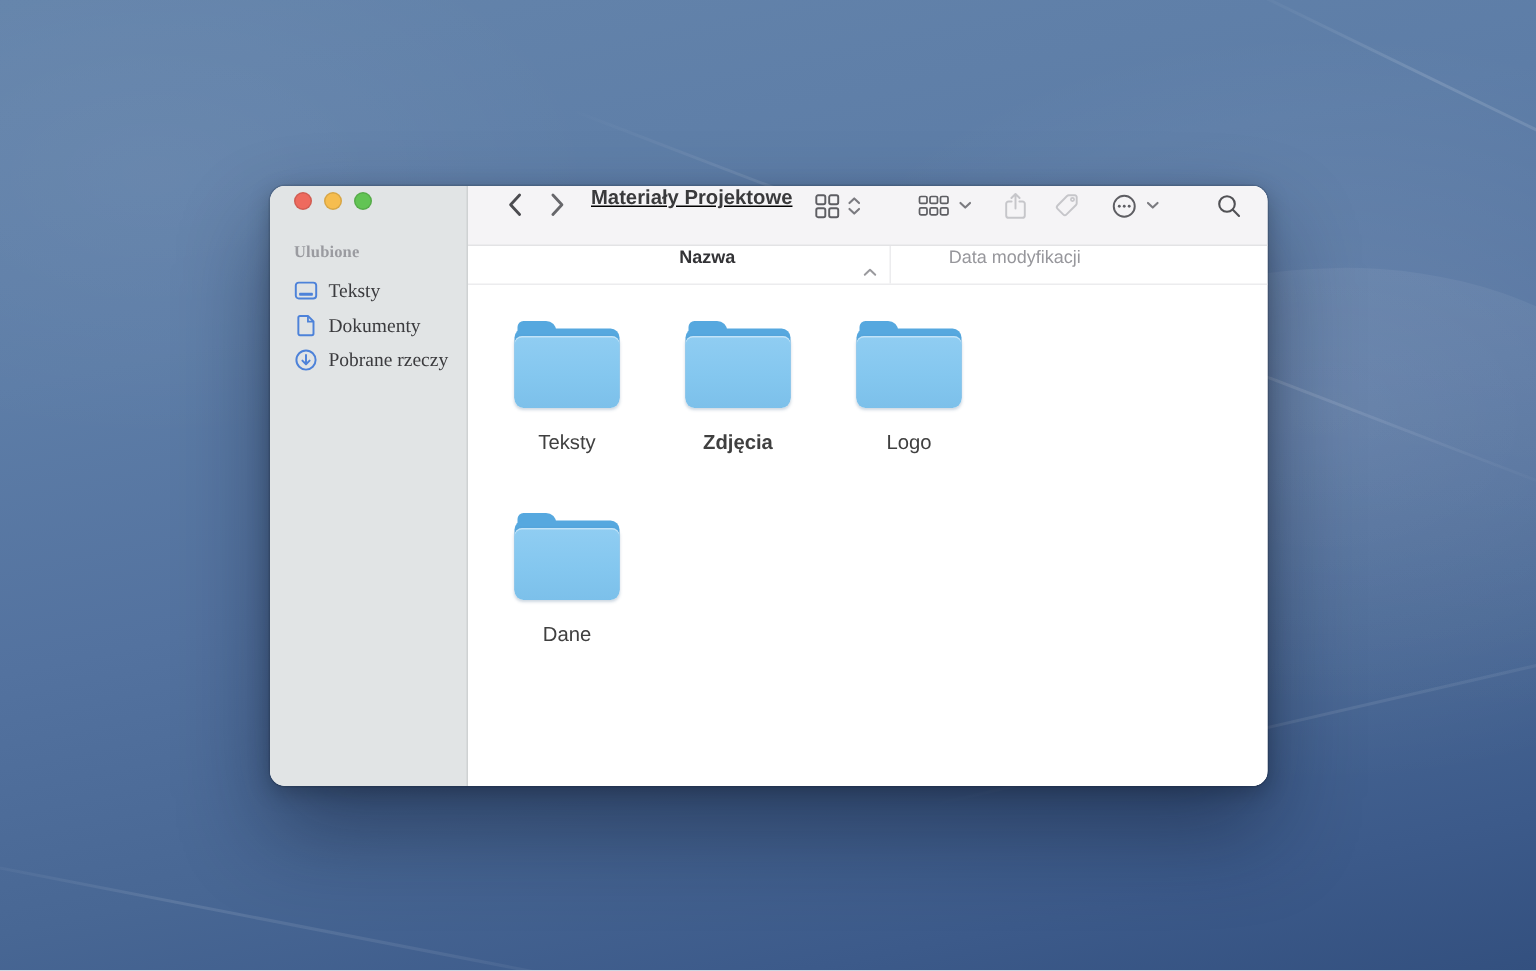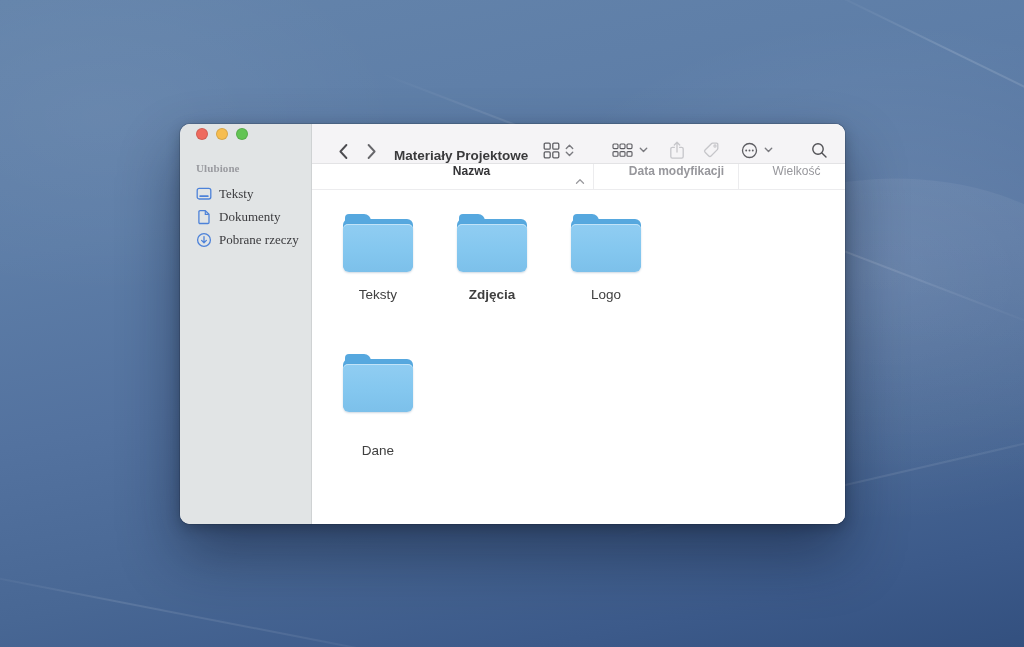--- a/index.html
+++ b/index.html
@@ -34,44 +34,44 @@
   .traffic { display:flex; gap:8px; margin-bottom:22px; }
   .tl { width:12px; height:12px; border-radius:50%; border:0.5px solid rgba(0,0,0,0.12); cursor:default; }
   .side-section { font-size:11px; font-weight:700; color:#9a9ba0; letter-spacing:.1px; margin-bottom:8px; }
   .side-item { display:flex; align-items:center; gap:7px; height:23px; font-size:13px; color:#3b3b3e; padding-right:8px; border-radius:5px; }
   .side-item svg { flex:0 0 16px; }
 
   
   #main { flex:1; display:flex; flex-direction:column; background:#fff; min-width:0; }
 
   
-  #toolbar { height:40px; flex:0 0 40px; background:#f5f4f6; display:flex; align-items:flex-end; padding:0 15px 0 20px; border-bottom:1px solid #e3e3e5; }
+  #toolbar { height:40px; flex:0 0 40px; background:#f5f4f6; display:flex; align-items:flex-start; padding:0 15px 0 20px; border-bottom:1px solid #e3e3e5;text-decoration:underline; }
   .nav-btn { width:22px; height:24px; display:flex; align-items:center; justify-content:center; }
   .win-title { font-size:13.5px; font-weight:600; color:#3a3a3c; margin-left:12px; white-space:nowrap; }
   #tb-controls { margin-left:auto; display:flex; align-items:center; }
   .tb-btn { display:flex; align-items:center; justify-content:center; height:26px; padding:0 2px; }
   .tb-gap-lg { margin-left:34px; } .tb-gap-md { margin-left:17px; } .tb-gap-sm { margin-left:13px; }
   .stepper { display:flex; flex-direction:column; gap:1px; margin-left:5px; }
 
   
   #list-header { height:26px; flex:0 0 26px; display:flex; align-items:center; background:#fff; border-bottom:1px solid #ececee; font-size:12px; }
   .col { display:flex; align-items:center; height:100%;flex-direction:column; }
   .col-name { width:281px; padding-left:38px; font-weight:600; color:#333336; }
   .col-name .sort { margin-left:auto; margin-right:8px; }
-  .col-date { width:145px; padding-left:21px; color:#97979c; border-left:1px solid #ececee;font-weight:bold; }
+  .col-date { width:145px; padding-left:21px; color:#97979c; border-left:1px solid #ececee; }
   .col-size { flex:1; padding-left:9px; color:#97979c; border-left:1px solid #ececee; }
 
   
   #content { position:relative; flex:1; background:#fff; }
   .file-item { position:absolute; width:104px; display:flex; flex-direction:column; align-items:center; }
   .file-item .fname { margin-top:15px; font-size:13.5px; color:#404040; }
   .fi-0 { left:14px;  top:24px; }
   .fi-1 { left:128px; top:24px;font-weight:bold; }
   .fi-2 { left:242px; top:24px;text-align:right; }
-  .fi-3 { left:14px;  top:164px;gap:16px; }
+  .fi-3 { left:14px;  top:152px; }
 
   
   .folder { position:relative; width:70px; height:58px; }
   .folder .tab  { position:absolute; top:0; left:2px; width:26px; height:14px; background:#56a8df; border-radius:4px 7px 0 0; }
   .folder .back { position:absolute; top:5px; left:0; right:0; bottom:1px; background:#56a8df; border-radius:6px; }
   .folder .front{ position:absolute; top:10px; left:0; right:0; bottom:0;
       background:linear-gradient(180deg, #90cdf2 0%, #84c7ef 55%, #7cc0ea 100%);
       border-radius:5px 5px 6px 6px;
       box-shadow:inset 0 1px 0 rgba(255,255,255,0.45), 0 1px 2px rgba(60,100,140,0.25); }
 
@@ -212,23 +212,20 @@
           <span>Nazwa</span>
           <span class="sort">
             <svg width="10" height="7" viewBox="0 0 10 7">
                 <path d="M1.5 5.2 L5 1.8 L8.5 5.2" fill="none" stroke="#9a9a9e" stroke-width="1.3" stroke-linecap="round" stroke-linejoin="round"></path>
               </svg>
           </span>
         </div>
         <div class="col col-date">
           <span>Data modyfikacji</span>
         </div>
-        <div class="col col-size">
-          <span>Wielkość</span>
-        </div>
       </div>
 
       <div id="content">
 
         <div class="file-item fi-0">
           <div class="folder">
             <div class="tab"></div>
               <div class="back"></div>
               <div class="front"></div>
           </div>

